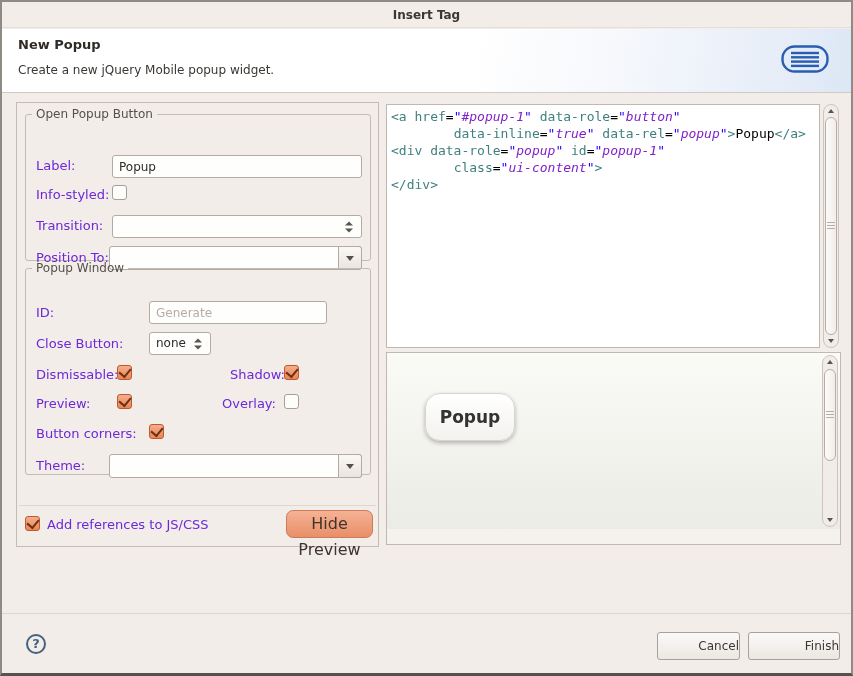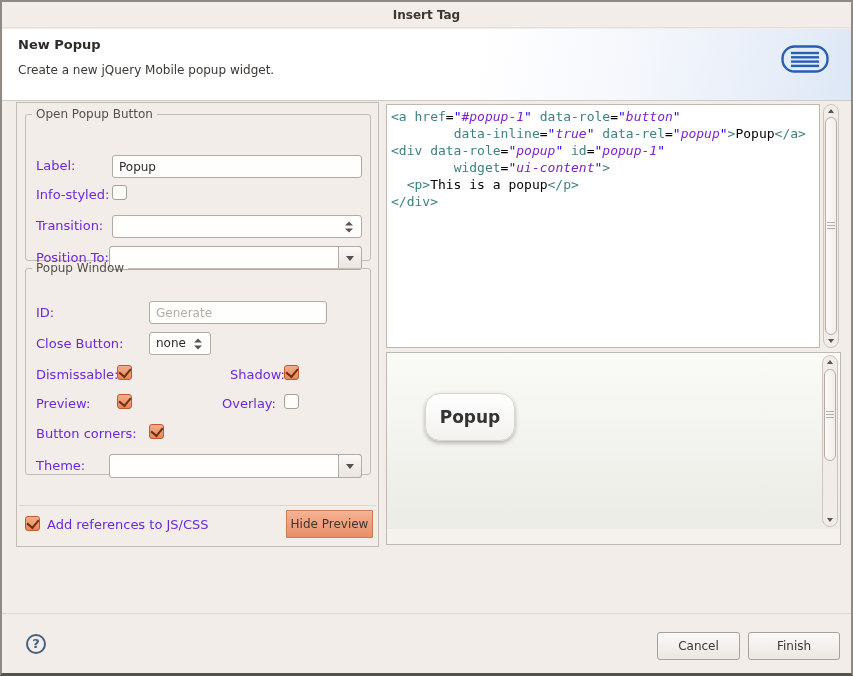--- a/index.html
+++ b/index.html
@@ -15,21 +15,21 @@
   }
   
   .titlebar {
     position:absolute; top:0; left:0; right:0; height:26px;
     text-align:center; line-height:26px;
     font-weight:bold; font-size:12px; color:#3B3733;
     border-bottom:1px solid #E4DED8;
   }
   
   .header {
-    position:absolute; top:27px; left:0; right:0; height:72px;
+    position:absolute; top:27px; left:0; right:0; height:64px;
     background:linear-gradient(100deg,#FFFFFF 55%,#F6F8FC 72%,#E6EDF8 92%,#DCE7F5 100%);
     border-bottom:1px solid #D0CAC4;
   }
   .header-title { position:absolute; left:16px; top:8px; font-weight:bold; font-size:13px; color:#2E2A27; }
   .header-desc  { position:absolute; left:16px; top:34px; font-size:12px; color:#3B3733; }
   .header-icon  { position:absolute; right:22px; top:16px; width:48px; height:28px; }
 
   
   .options-panel {
     position:absolute; left:14px; top:100px; width:363px; height:445px;
@@ -79,22 +79,22 @@
     width:6px; height:9px;
     border-right:2.5px solid #6E2F12; border-bottom:2.5px solid #6E2F12;
     transform:rotate(40deg);
   }
 
   .separator { position:absolute; left:2px; top:402px; width:357px; height:1px; background:#DCD6D0; }
 
   .hide-preview-btn {
     position:absolute; left:269px; top:407px; width:87px; height:28px;
     background:linear-gradient(#F5B294,#E88F68);
-    border:1px solid #C97C57; border-radius:1px;
-    font-size:12px; color:#41342C; text-align:center; line-height:26px;
+    border:1px solid #C97C57; border-radius:7px;
+    font-size:16px; color:#41342C; text-align:center; line-height:26px;
   }
 
   
   .code-box {
     position:absolute; left:384px; top:102px; width:434px; height:244px;
     background:#FFFFFF; border:1px solid #BFB9B1; overflow:hidden;
     padding:3px 4px;
   }
   .code-line {
     font-family:"DejaVu Sans Mono","Liberation Mono",monospace;
@@ -156,21 +156,21 @@
   .help-btn {
     position:absolute; left:24px; top:632px; width:20px; height:20px;
     border:2px solid #44617F; border-radius:50%;
     color:#44617F; font-weight:bold; font-size:13px;
     text-align:center; line-height:16px;
   }
   .btn {
     position:absolute; height:28px;
     border:1px solid #A8A199; border-radius:3px;
     background:linear-gradient(#FBFAF9,#EBE7E2);
-    font-size:12px; color:#3B3733; text-align:center; line-height:26px;
+    font-size:12px; color:#3B3733; text-align:right; line-height:26px;
   }
   .btn-cancel { left:655px; top:630px; width:83px; }
   .btn-finish { left:746px; top:630px; width:92px; }
 </style>
 </head>
 <body>
 
 <div class="window">
 
   <div class="titlebar">
@@ -262,22 +262,21 @@
     <span class="checkbox checked" style="left:8px; top:413px;"></span>
     <span class="fld-label" style="left:30px; top:414px;">Add references to JS/CSS</span>
     <div class="hide-preview-btn">Hide Preview</div>
   </div>
 
   <div class="code-box">
     <div>
         <div class="code-line"><span class="tok-tag">&lt;a</span><span class="tok-pln"> </span><span class="tok-attr">href</span><span class="tok-pln">=</span><span class="tok-q">"</span><span class="tok-val">#popup-1</span><span class="tok-q">"</span><span class="tok-pln"> </span><span class="tok-attr">data-role</span><span class="tok-pln">=</span><span class="tok-q">"</span><span class="tok-val">button</span><span class="tok-q">"</span></div>
         <div class="code-line"><span class="tok-pln">        </span><span class="tok-attr">data-inline</span><span class="tok-pln">=</span><span class="tok-q">"</span><span class="tok-val">true</span><span class="tok-q">"</span><span class="tok-pln"> </span><span class="tok-attr">data-rel</span><span class="tok-pln">=</span><span class="tok-q">"</span><span class="tok-val">popup</span><span class="tok-q">"</span><span class="tok-tag">&gt;</span><span class="tok-pln">Popup</span><span class="tok-tag">&lt;/a&gt;</span></div>
         <div class="code-line"><span class="tok-tag">&lt;div</span><span class="tok-pln"> </span><span class="tok-attr">data-role</span><span class="tok-pln">=</span><span class="tok-q">"</span><span class="tok-val">popup</span><span class="tok-q">"</span><span class="tok-pln"> </span><span class="tok-attr">id</span><span class="tok-pln">=</span><span class="tok-q">"</span><span class="tok-val">popup-1</span><span class="tok-q">"</span></div>
-        <div class="code-line"><span class="tok-pln">        </span><span class="tok-attr">widget</span><span class="tok-pln">=</span><span class="tok-q">"</span><span class="tok-val">ui-content</span><span class="tok-q">"</span><span class="tok-tag">&gt;</span></div>
-        <div class="code-line"><span class="tok-pln">  </span><span class="tok-tag">&lt;p&gt;</span><span class="tok-pln">This is a popup</span><span class="tok-tag">&lt;/p&gt;</span></div>
+        <div class="code-line"><span class="tok-pln">        </span><span class="tok-attr">class</span><span class="tok-pln">=</span><span class="tok-q">"</span><span class="tok-val">ui-content</span><span class="tok-q">"</span><span class="tok-tag">&gt;</span></div>
         <div class="code-line"><span class="tok-tag">&lt;/div&gt;</span></div>
       </div>
   </div>
 
   <div class="vscroll" style="left:821px; top:102px; height:244px;">
     <span class="vs-up">
         <span class="tri-up"></span>
       </span>
     <span class="vs-thumb" style="top:12px; height:218px;">
         <span class="vs-grip"></span>

